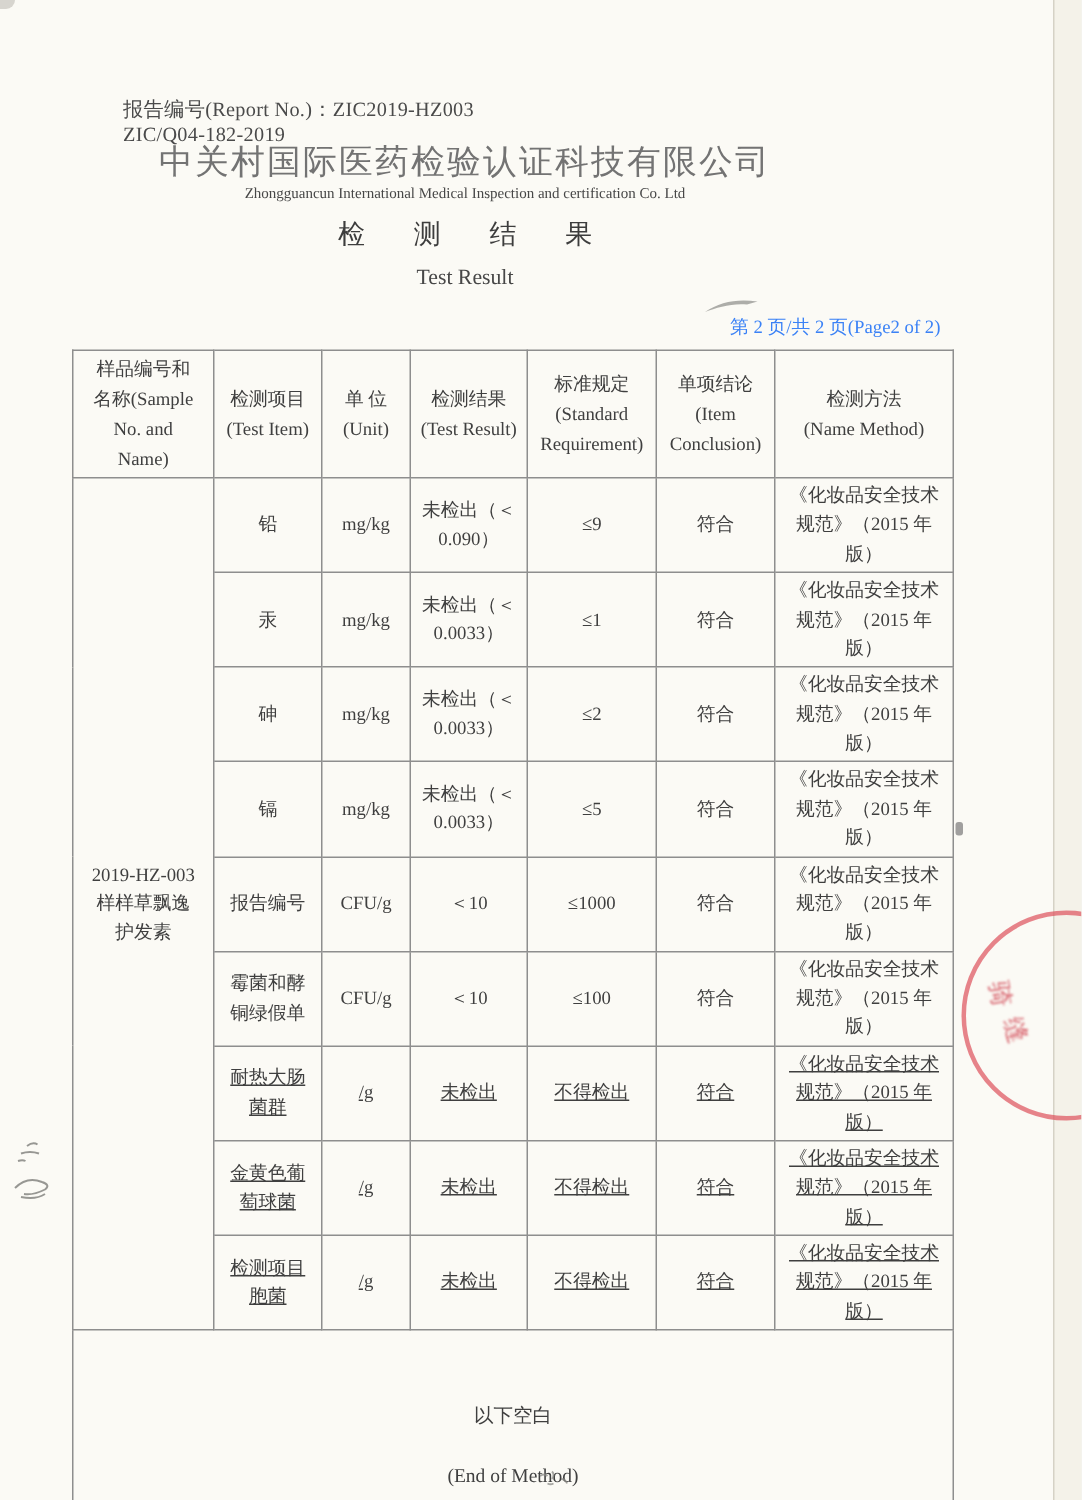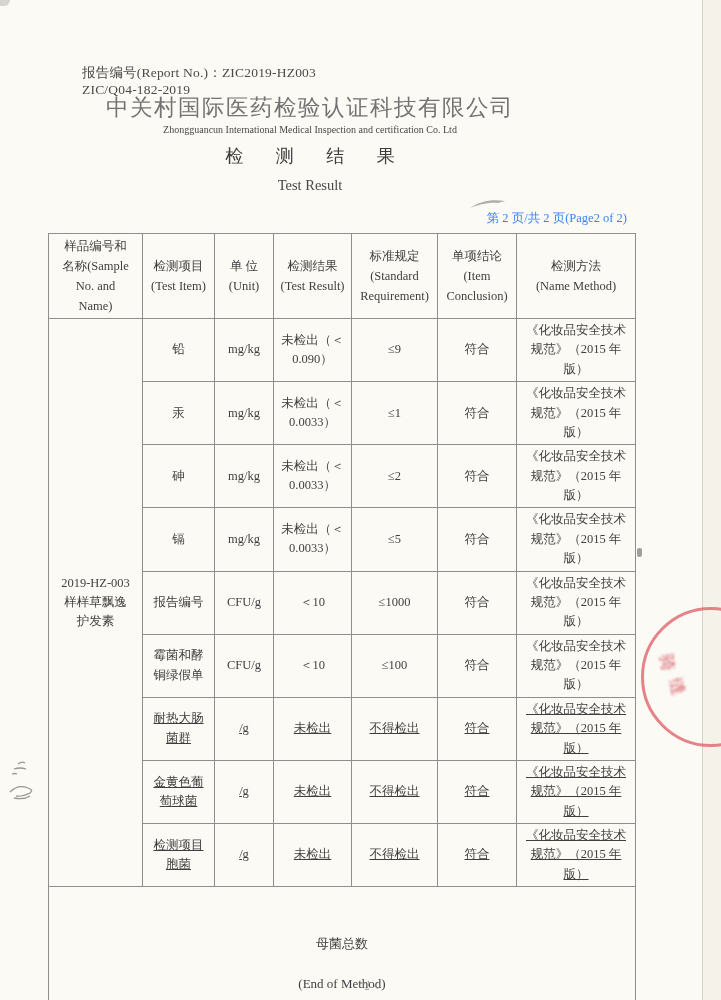--- a/index.html
+++ b/index.html
@@ -210,21 +210,21 @@
 胞菌</td>
       <td>/g</td>
       <td>未检出</td>
       <td>不得检出</td>
       <td>符合</td>
       <td>《化妆品安全技术
 规范》（2015 年版）</td>
     </tr>
     <tr class="foot">
       <td class="footer-cell" colspan="7">
-        <div>母菌总数</div>
+        <div>以下空白</div>
         <div>(End of Method)</div>
       </td>
     </tr>
   </tbody>
     </table>
 
   <div class="stamp">
     <span class="stamp-mark m1">骑</span>
     <span class="stamp-mark m2">缝</span>
   </div>

